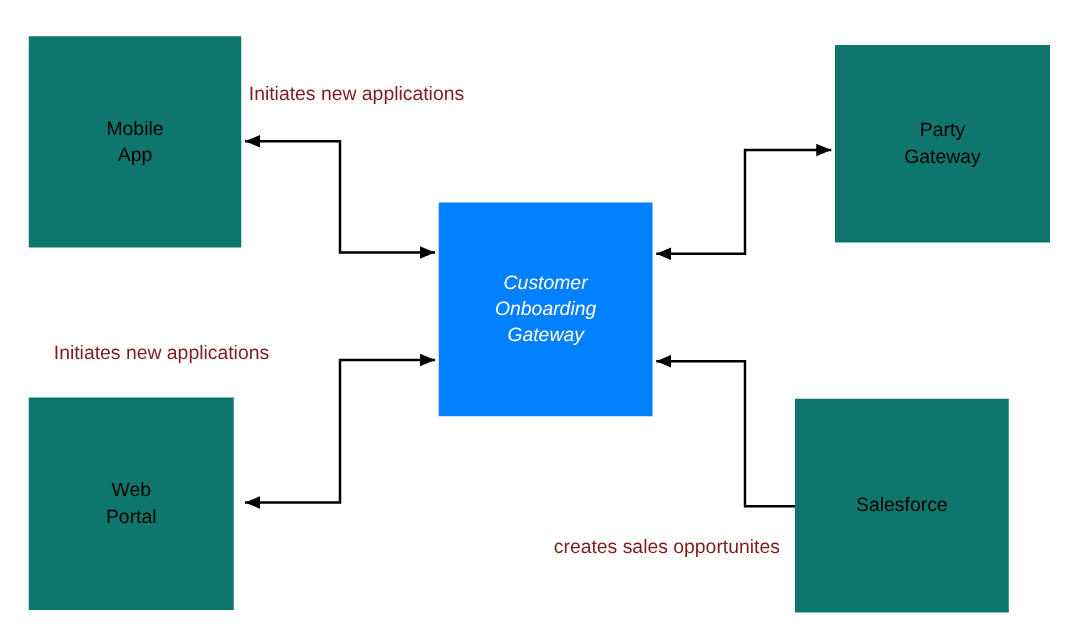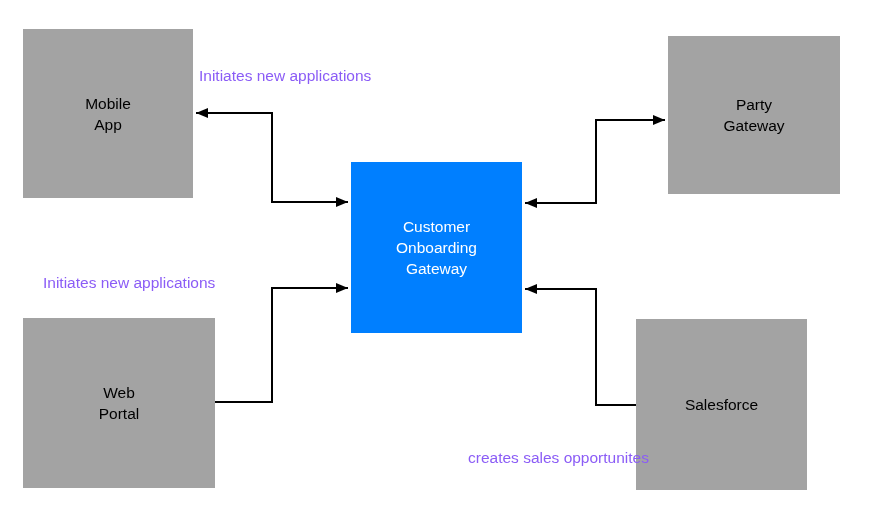--- a/index.html
+++ b/index.html
@@ -32,34 +32,35 @@
     display: flex;
     align-items: center;
     justify-content: center;
     text-align: center;
     font-size: 15.5px;
     line-height: 21px;
     color: #000000;
     box-sizing: border-box;
   }
   .node-gray {
-    background: #a3a3a3;
+    background: #0f766e;
   }
   .node-blue {
     background: #007fff;
     color: #ffffff;
+    font-style: italic;
   }
   .node-label {
     white-space: pre-line;
   }
   .edge-label {
     position: absolute;
     font-size: 15.5px;
     line-height: 18px;
-    color: #8b5cf6;
+    color: #7f1d1d;
     white-space: nowrap;
   }
 </style>
 </head>
 <body>
 
 <div class="canvas">
 
   <svg class="edge-layer" viewBox="0 0 870 513" xmlns="http://www.w3.org/2000/svg">
     <defs>
@@ -71,21 +72,21 @@
     <path class="edge" d="M 348 288 H 272 V 402 H 196" marker-start="url(#arrow)" marker-end="url(#arrow)"></path>
     <path class="edge" d="M 525 203 H 596 V 120 H 665" marker-start="url(#arrow)" marker-end="url(#arrow)"></path>
     <path class="edge" d="M 525 289 H 596 V 405 H 666" marker-start="url(#arrow)" marker-end="url(#arrow)"></path>
   </svg>
 
   <div class="node node-gray" style="left:23px; top:29px; width:170px; height:169px;">
     <span class="node-label">Mobile
 App</span>
   </div>
 
-  <div class="node node-gray" style="left:23px; top:318px; width:192px; height:170px;">
+  <div class="node node-gray" style="left:23px; top:318px; width:164px; height:170px;">
     <span class="node-label">Web
 Portal</span>
   </div>
 
   <div class="node node-blue" style="left:351px; top:162px; width:171px; height:171px;">
     <span class="node-label">Customer
 Onboarding
 Gateway</span>
   </div>
 
@@ -96,15 +97,15 @@
 
   <div class="node node-gray" style="left:636px; top:319px; width:171px; height:171px;">
     <span class="node-label">Salesforce</span>
   </div>
 
   <div class="edge-label" style="left:199px; top:67px;">Initiates new applications</div>
 
   <div class="edge-label" style="left:43px; top:274px;">Initiates new applications</div>
 
 
-  <div class="edge-label" style="left:443px; top:449px;margin-left:25px;">creates sales opportunites</div>
+  <div class="edge-label" style="left:443px; top:429px;">creates sales opportunites</div>
 
 </div>
 
 </body></html>

